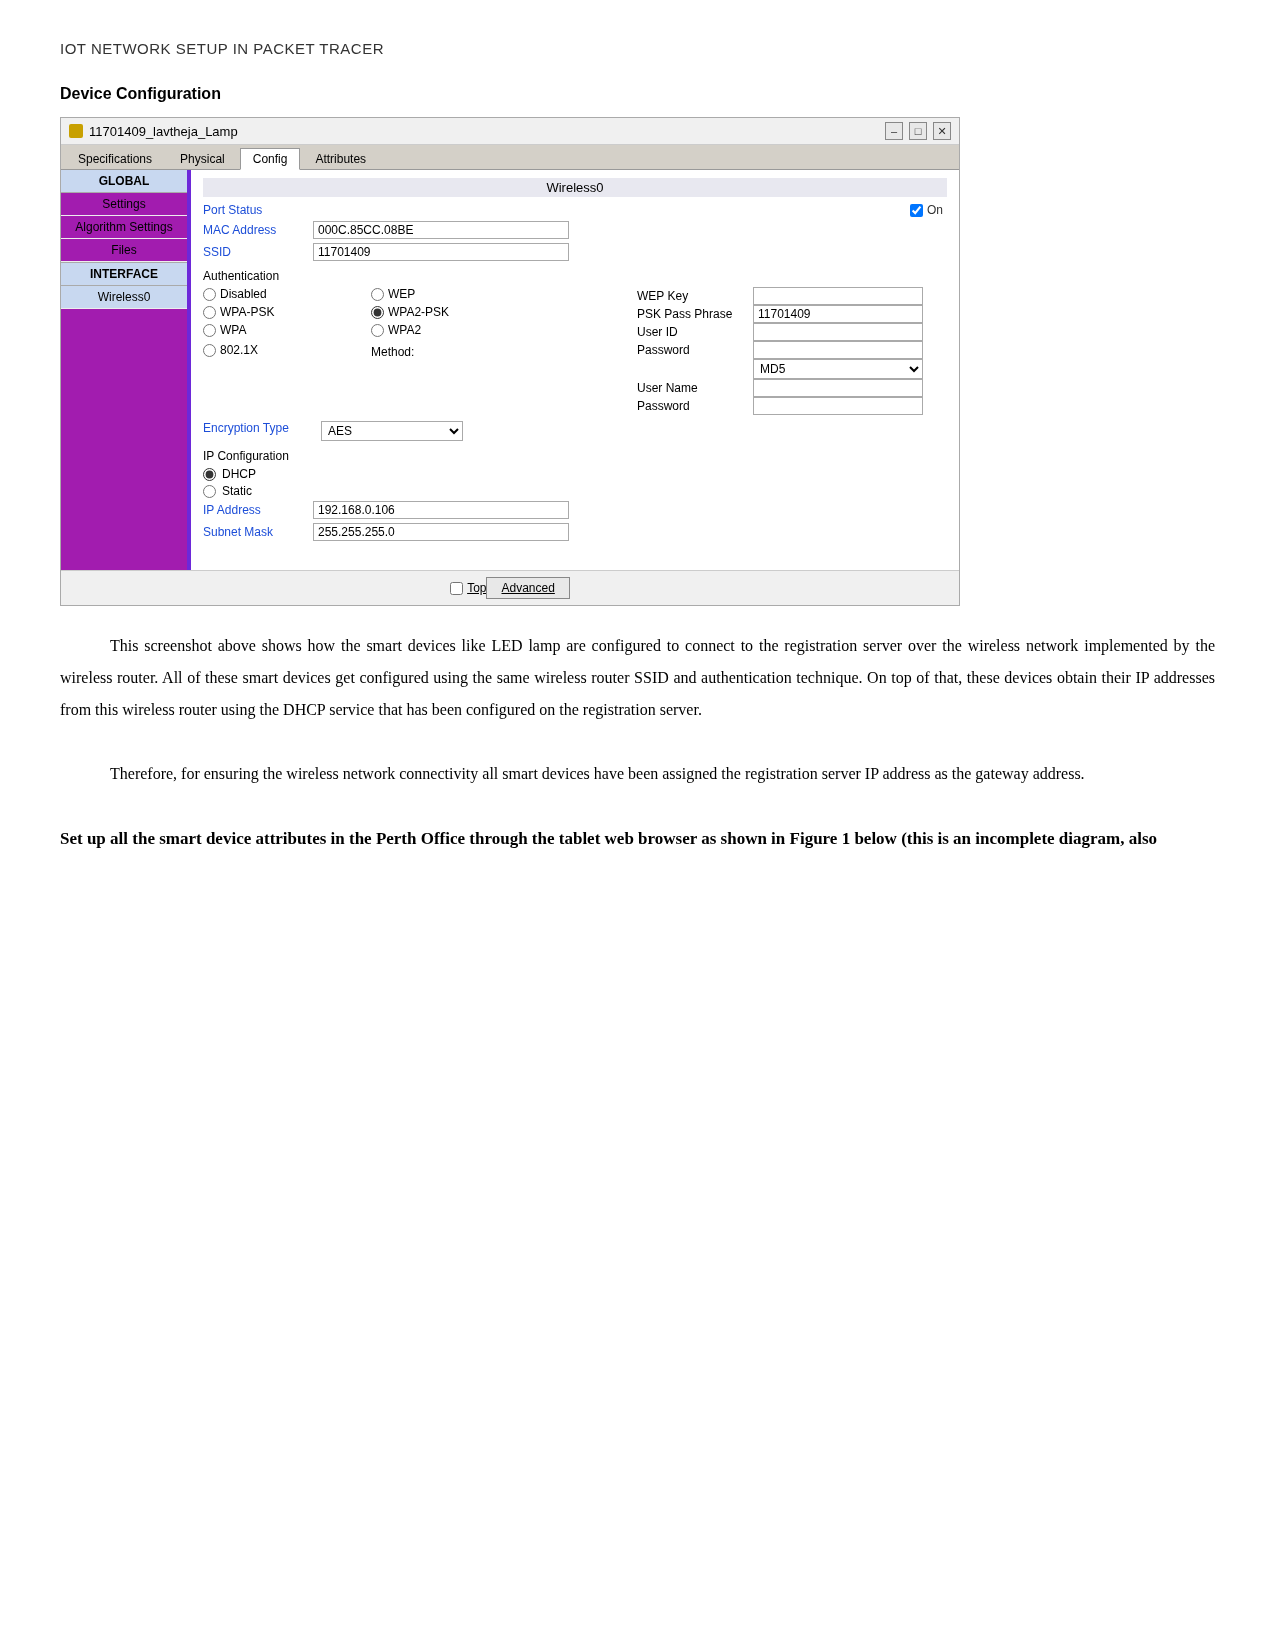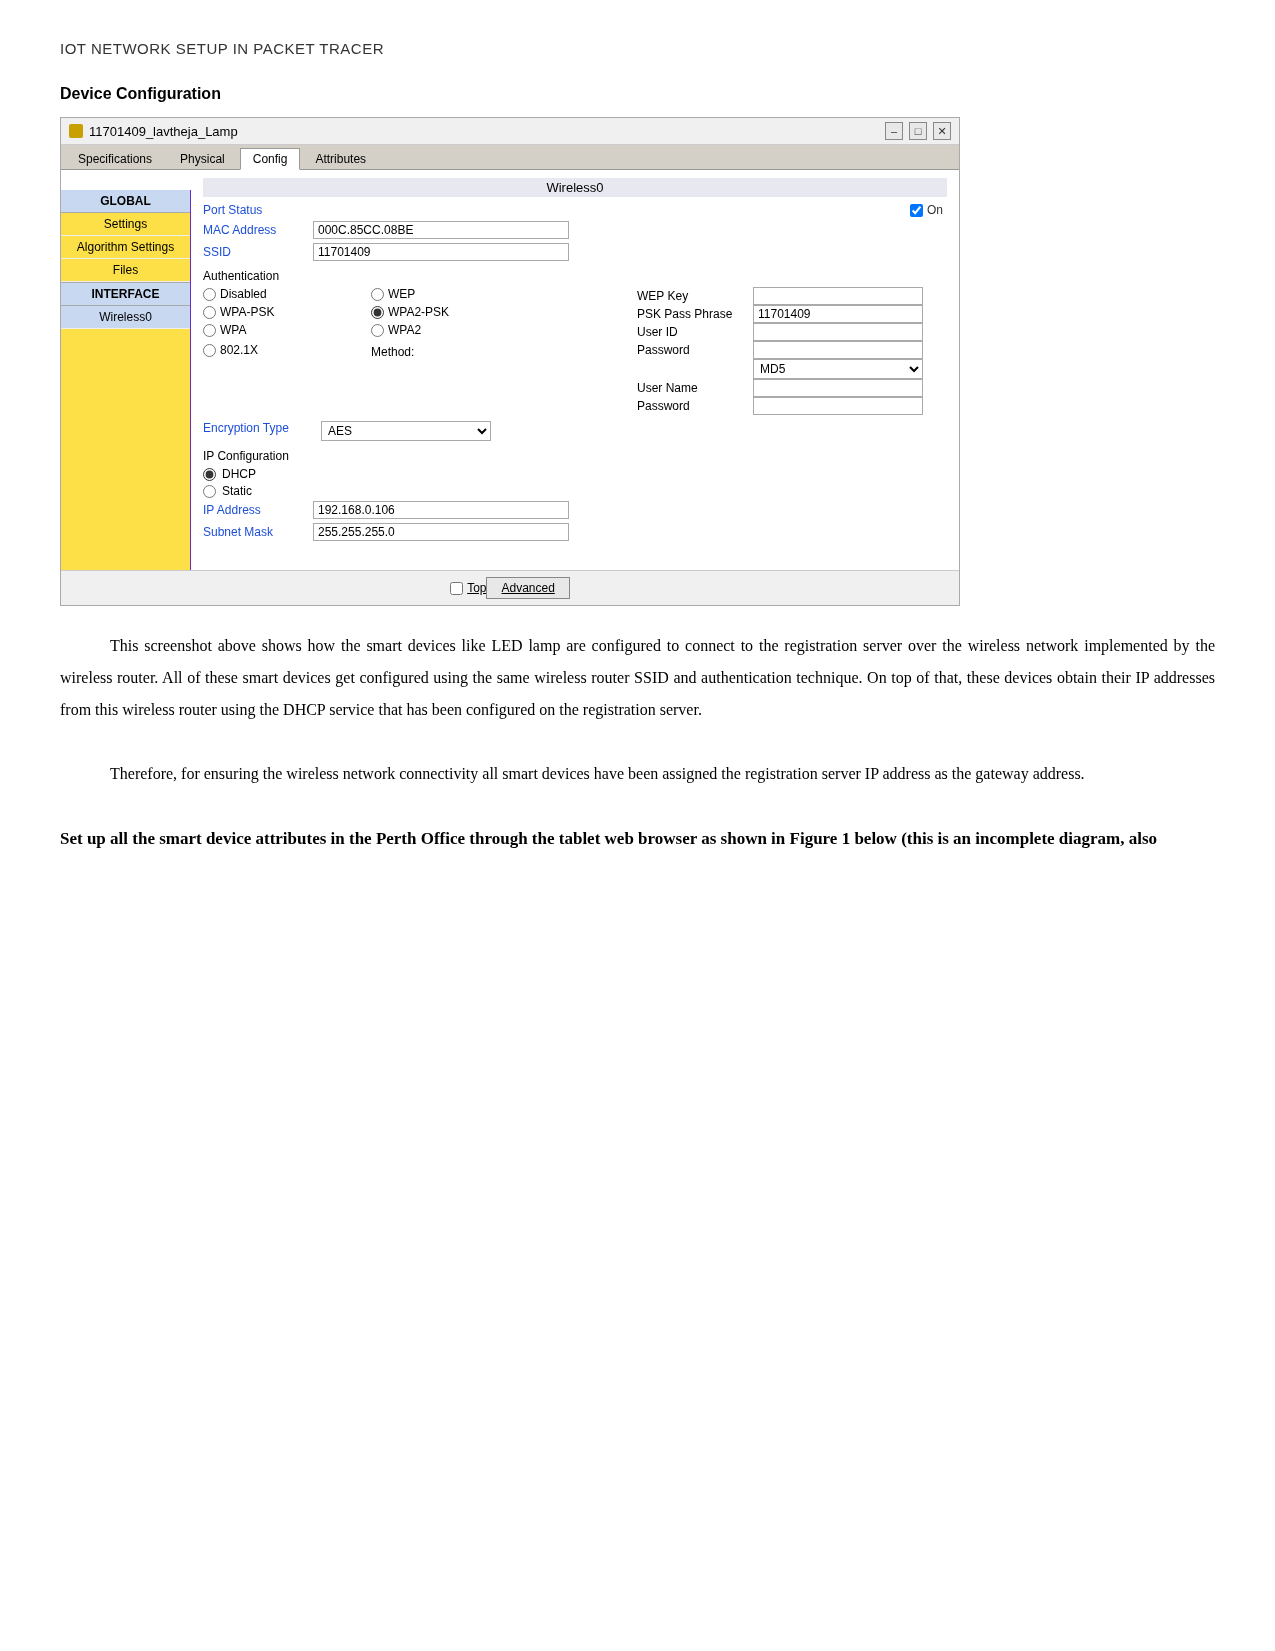--- a/index.html
+++ b/index.html
@@ -109,25 +109,24 @@
     
     .window-body {
       display: flex;
       background: #fff;
       min-height: 400px;
     }
 
     
     .sidebar {
       width: 130px;
-      background: #fde047;
-      border-right: 1px solid #6d28d9;
+      background: #a21caf;
+      border-right: 4px solid #6d28d9;
       flex-shrink: 0;
       overflow: hidden;
-      margin-top: 20px;
     }
     .sidebar-global {
       background: #c8d8f0;
       text-align: center;
       font-weight: bold;
       padding: 4px 4px;
       font-size: 12px;
       border-bottom: 1px solid #aaa;
     }
     .sidebar-item {
@@ -251,21 +250,21 @@
     .encryption-row {
       display: flex;
       gap: 8px;
       font-size: 12px;
       margin-top: 6px;
       margin-bottom: 8px;
     }
     .encryption-select {
       border: 1px solid #aaa;
       font-size: 12px;
-      width: 170px;
+      width: 142px;
       background: #fff;
       padding: 1px 2px;
     }
 
     
     .ip-section {
       margin-top: 6px;
     }
     .ip-title {
       font-size: 12px;

